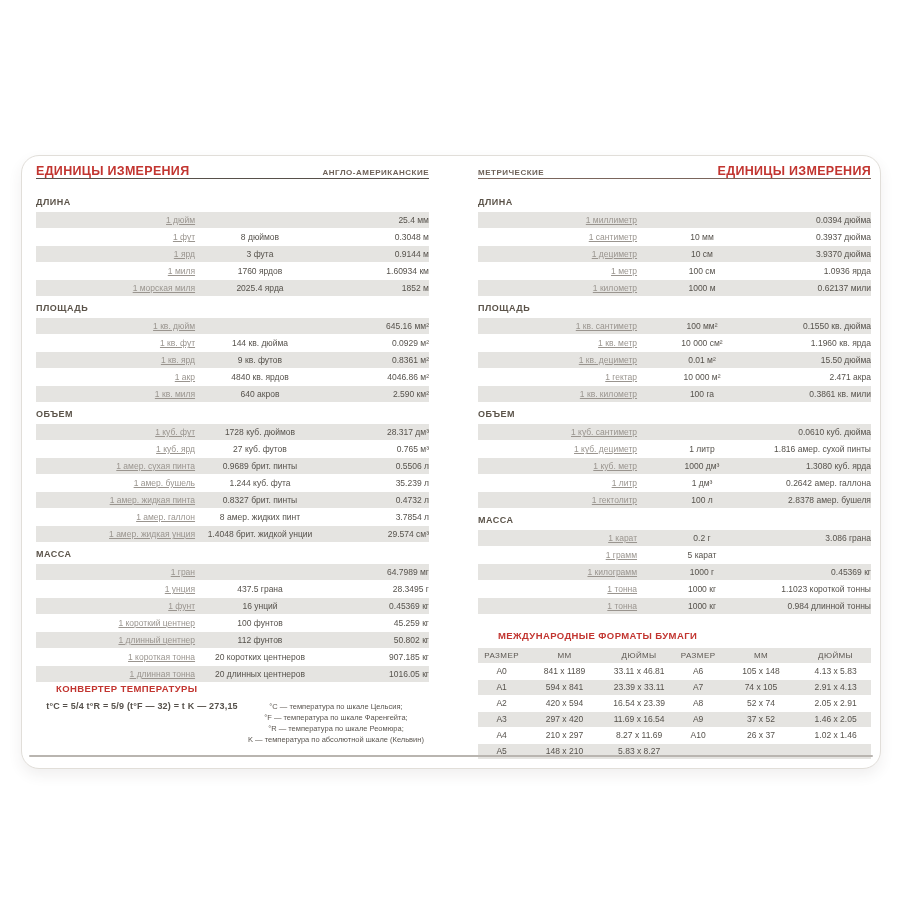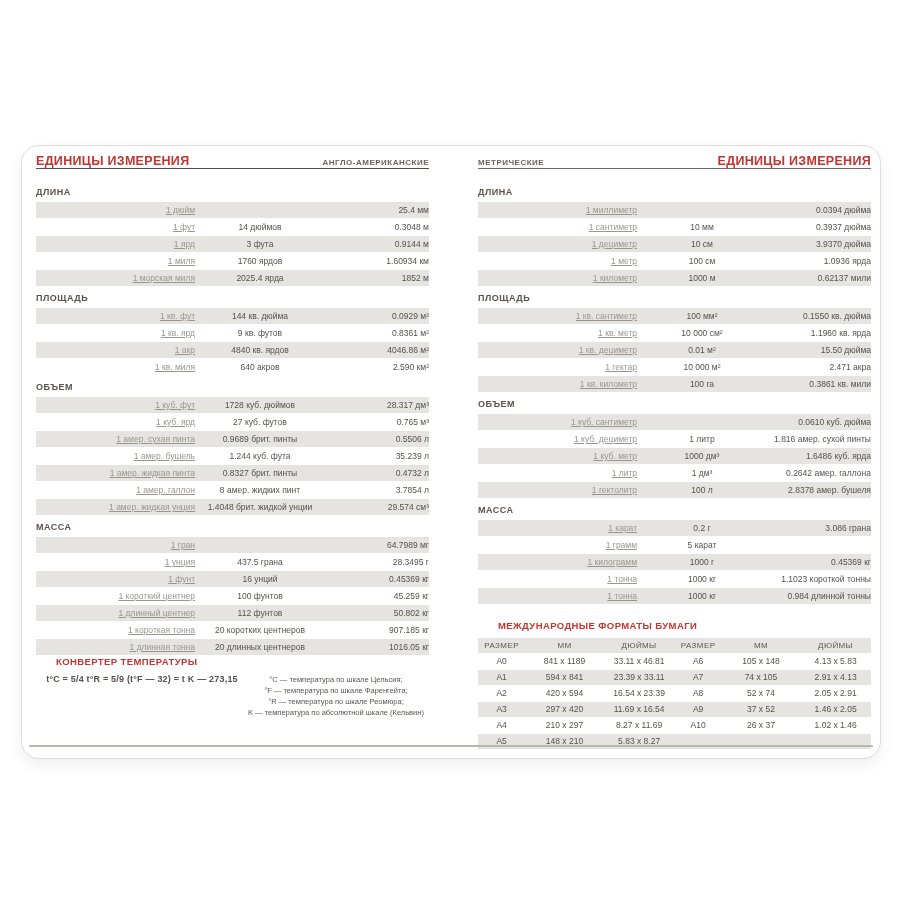--- a/index.html
+++ b/index.html
@@ -2,21 +2,21 @@
 <html><head>
 <meta charset="utf-8">
 <style>
   html,body{margin:0;padding:0;}
   body{
     width:900px;height:900px;position:relative;background:#ffffff;
     font-family:"Liberation Sans", sans-serif;
     -webkit-font-smoothing:antialiased;
   }
   .page-card{
-    position:absolute;left:21px;top:145px;width:858px;height:612px;
+    position:absolute;left:21px;top:155px;width:858px;height:612px;
     background:#ffffff;border:1px solid #e1ded9;border-radius:18px;
     box-shadow:0 6px 14px rgba(60,55,50,0.08);
   }
   .page-edge-line{
     position:absolute;left:7px;right:7px;bottom:11px;height:2px;
     background:#b9b5b0;border-radius:1px;
   }
   .col{position:absolute;top:0;width:393px;}
   .col-left{left:14px;}
   .col-right{left:456px;}
@@ -75,21 +75,21 @@
         <div class="section first">
           <div class="section-label">ДЛИНА</div>
           <div class="table">
             <div class="row">
               <div class="cell-unit">1 дюйм</div>
               <div class="cell-mid"></div>
               <div class="cell-val">25.4 мм</div>
             </div>
             <div class="row">
               <div class="cell-unit">1 фут</div>
-              <div class="cell-mid">14 дюймов</div>
+              <div class="cell-mid">8 дюймов</div>
               <div class="cell-val">0.3048 м</div>
             </div>
             <div class="row">
               <div class="cell-unit">1 ярд</div>
               <div class="cell-mid">3 фута</div>
               <div class="cell-val">0.9144 м</div>
             </div>
             <div class="row">
               <div class="cell-unit">1 миля</div>
               <div class="cell-mid">1760 ярдов</div>
@@ -98,20 +98,25 @@
             <div class="row">
               <div class="cell-unit">1 морская миля</div>
               <div class="cell-mid">2025.4 ярда</div>
               <div class="cell-val">1852 м</div>
             </div>
           </div>
         </div>
         <div class="section">
           <div class="section-label">ПЛОЩАДЬ</div>
           <div class="table">
+            <div class="row">
+              <div class="cell-unit">1 кв. дюйм</div>
+              <div class="cell-mid"></div>
+              <div class="cell-val">645.16 мм²</div>
+            </div>
             <div class="row">
               <div class="cell-unit">1 кв. фут</div>
               <div class="cell-mid">144 кв. дюйма</div>
               <div class="cell-val">0.0929 м²</div>
             </div>
             <div class="row">
               <div class="cell-unit">1 кв. ярд</div>
               <div class="cell-mid">9 кв. футов</div>
               <div class="cell-val">0.8361 м²</div>
             </div>
@@ -297,21 +302,21 @@
               <div class="cell-val">0.0610 куб. дюйма</div>
             </div>
             <div class="row">
               <div class="cell-unit">1 куб. дециметр</div>
               <div class="cell-mid">1 литр</div>
               <div class="cell-val">1.816 амер. сухой пинты</div>
             </div>
             <div class="row">
               <div class="cell-unit">1 куб. метр</div>
               <div class="cell-mid">1000 дм³</div>
-              <div class="cell-val">1.6486 куб. ярда</div>
+              <div class="cell-val">1.3080 куб. ярда</div>
             </div>
             <div class="row">
               <div class="cell-unit">1 литр</div>
               <div class="cell-mid">1 дм³</div>
               <div class="cell-val">0.2642 амер. галлона</div>
             </div>
             <div class="row">
               <div class="cell-unit">1 гектолитр</div>
               <div class="cell-mid">100 л</div>
               <div class="cell-val">2.8378 амер. бушеля</div>

